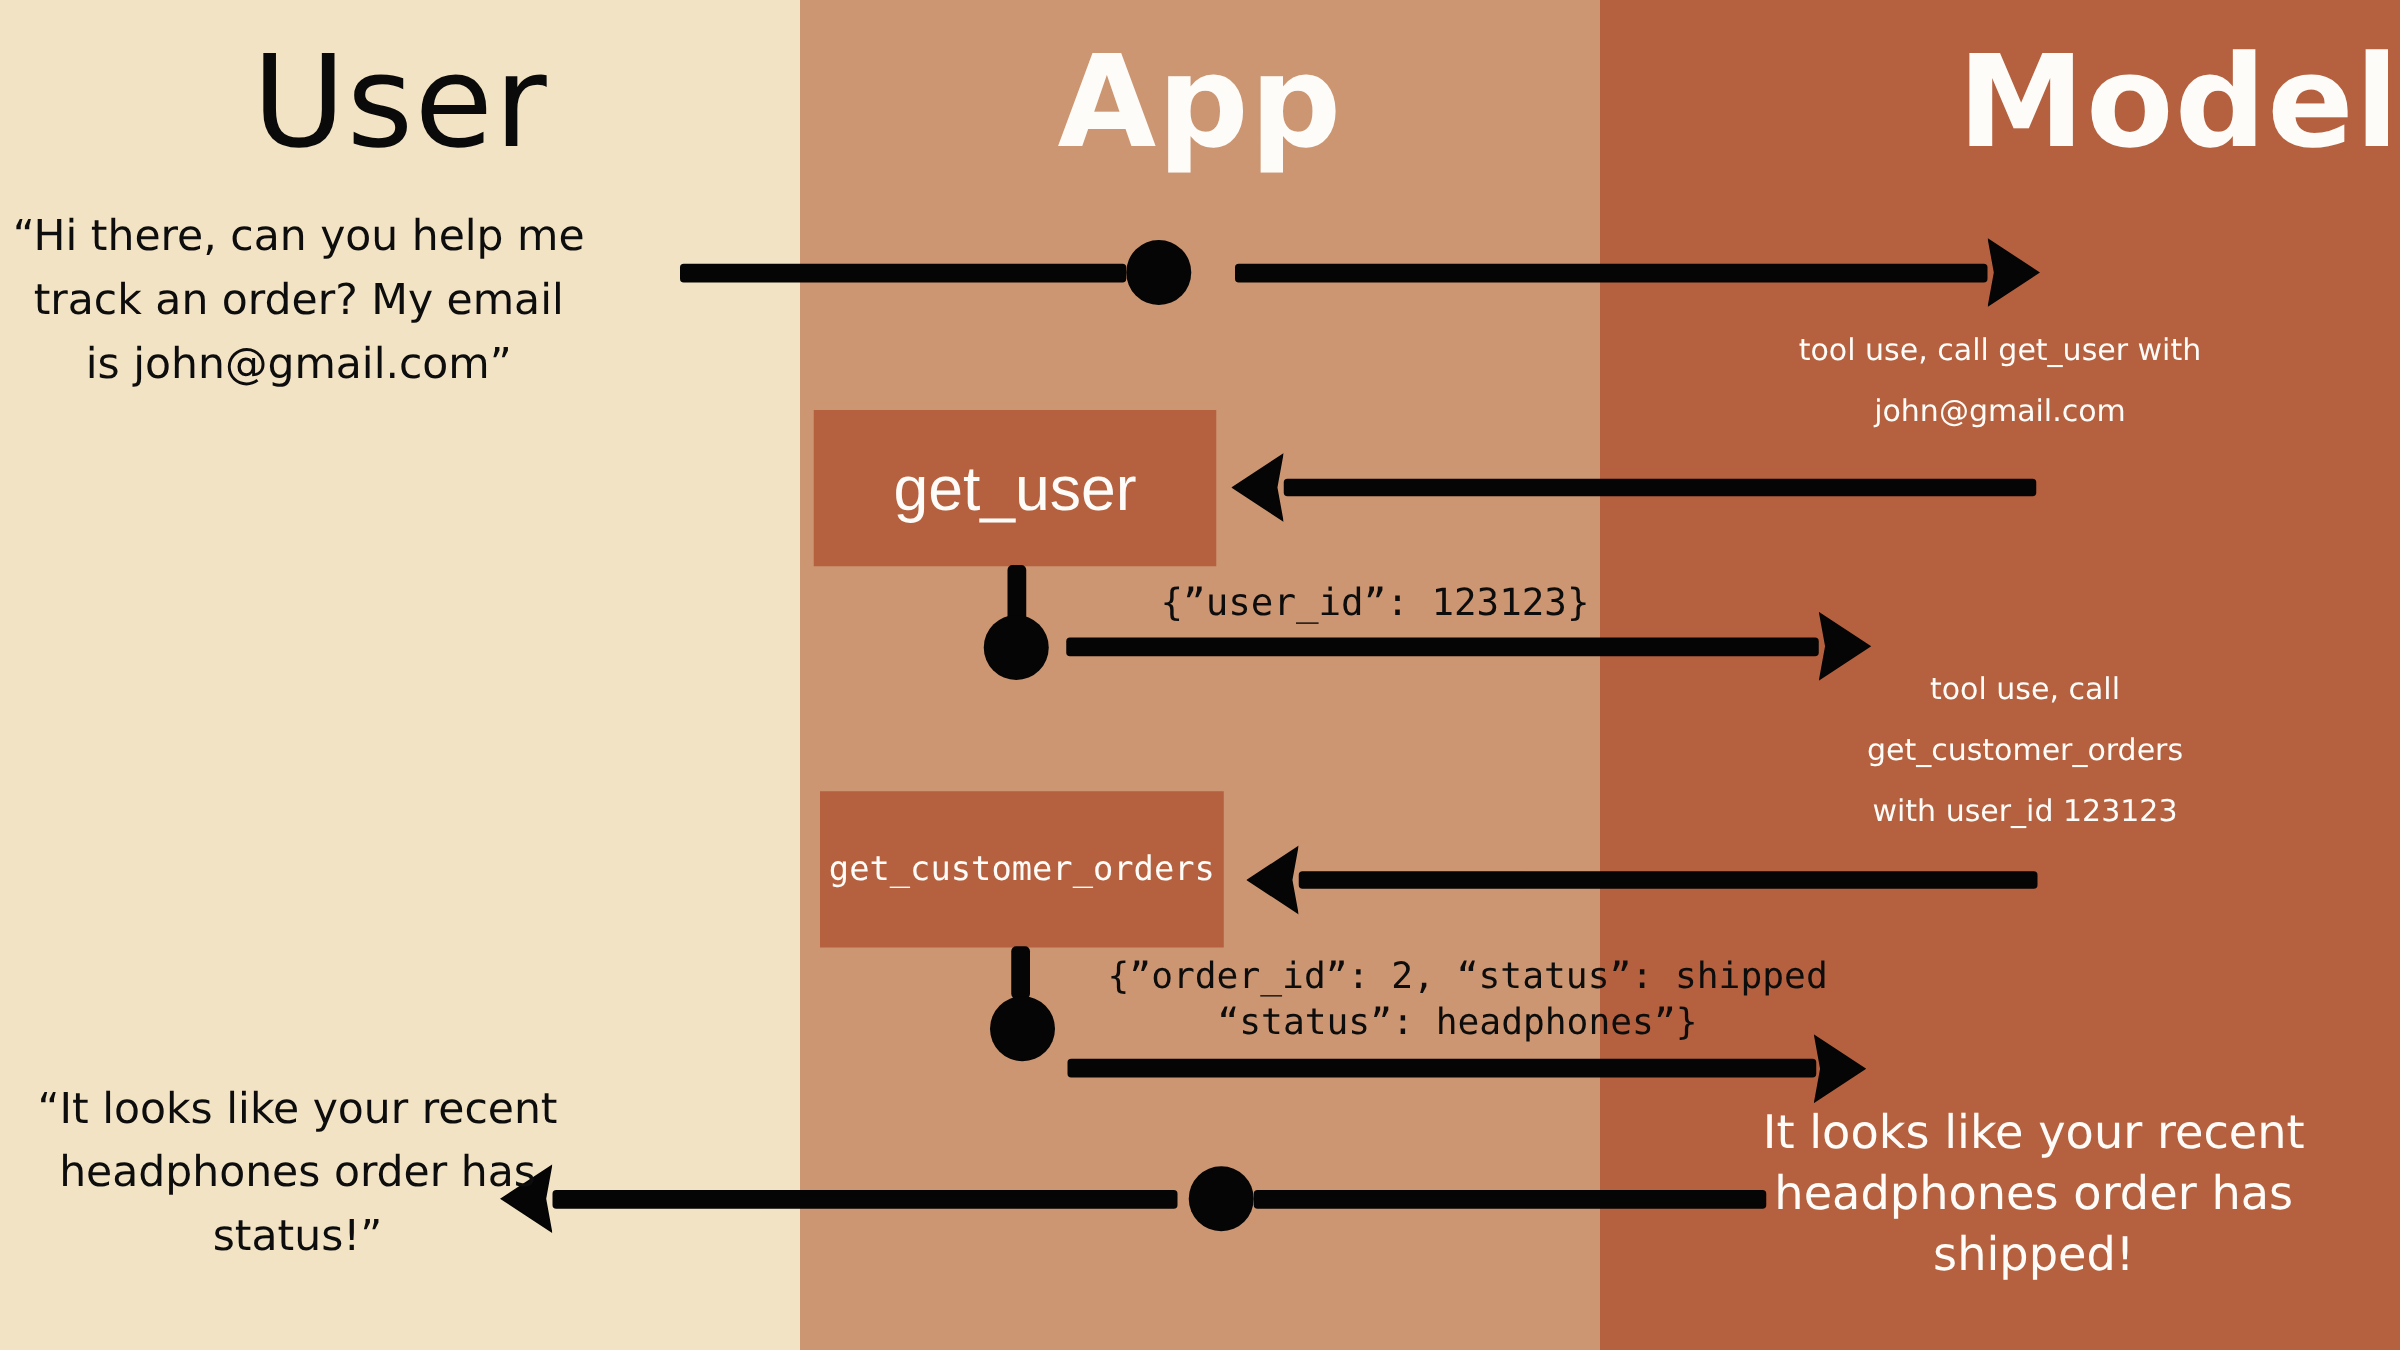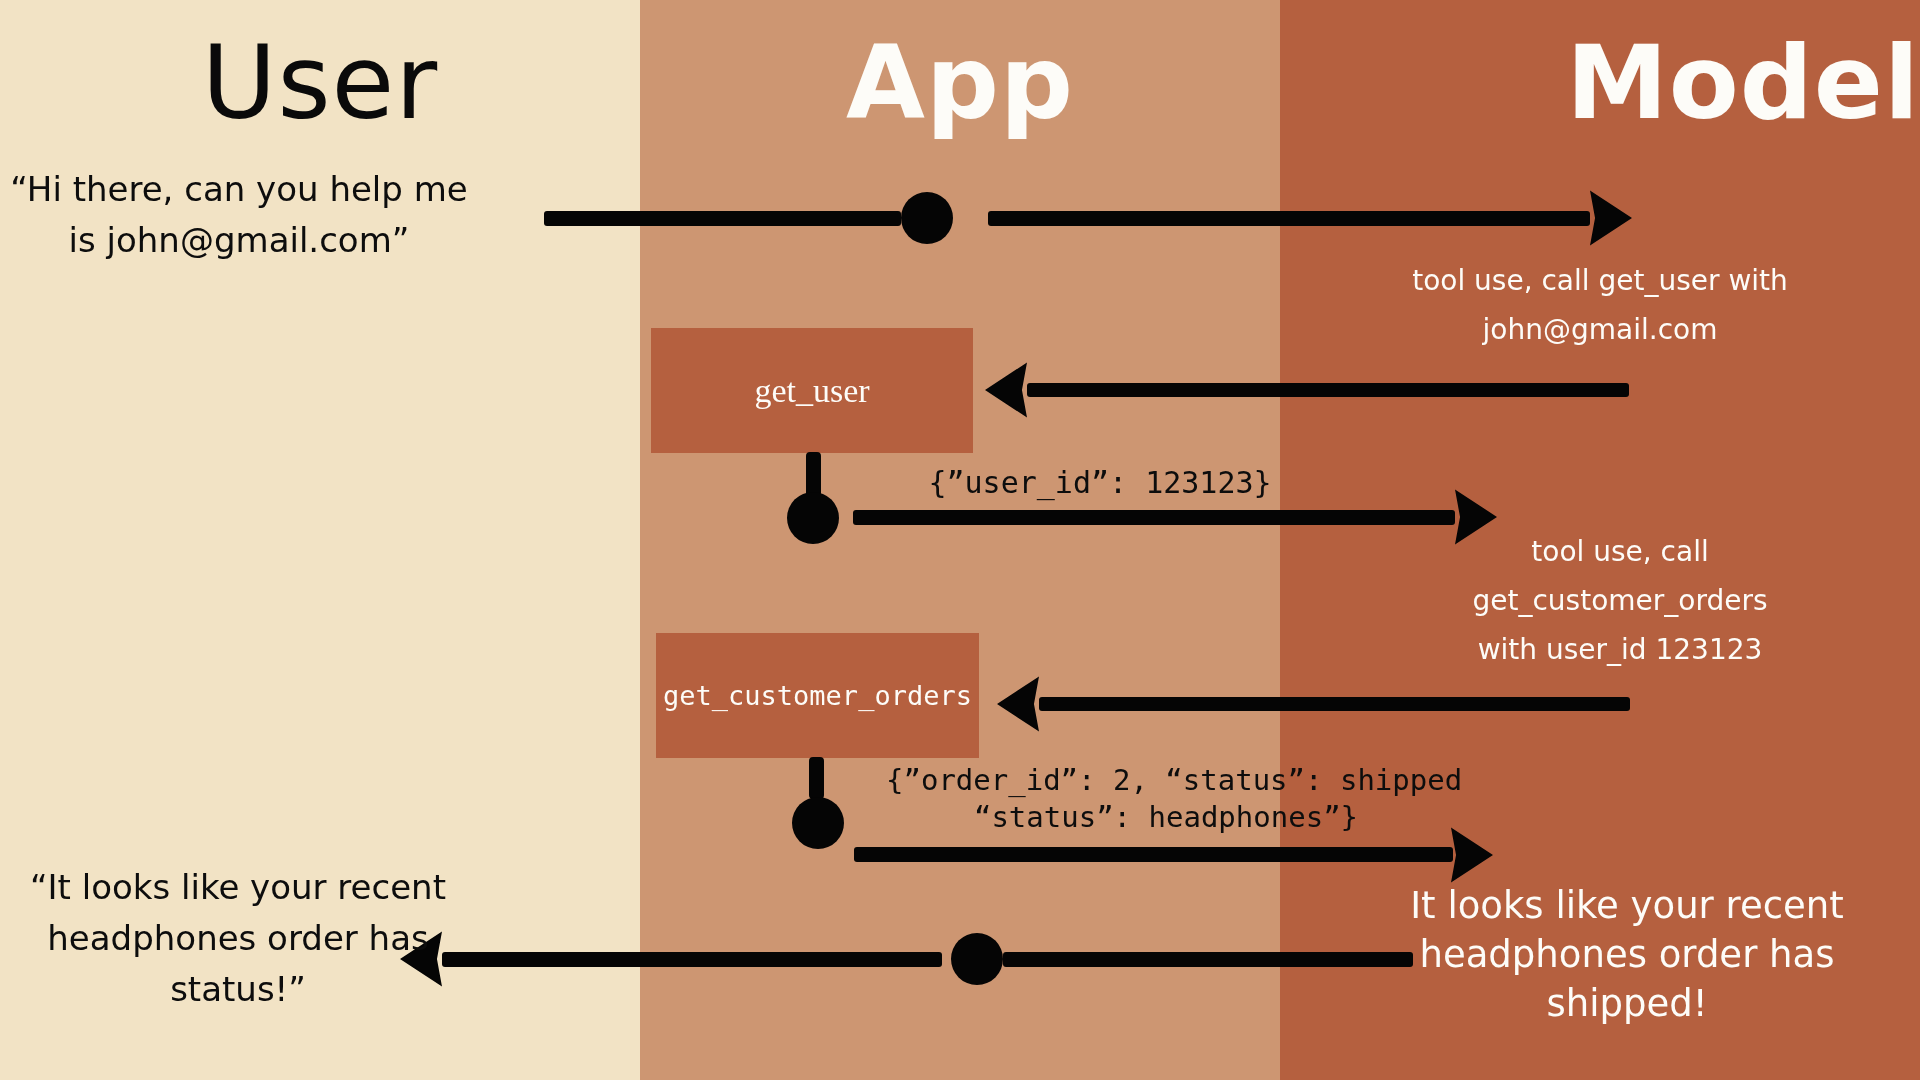--- a/index.html
+++ b/index.html
@@ -22,21 +22,21 @@
   }
   .heading-dark  { color: #0a0a0a; }
   .heading-light { color: #fdfcf8; font-weight: bold; }
 
   .txt {
     position: absolute; text-align: center; white-space: nowrap;
   }
   .txt-dark  { color: #0d0d0d; }
   .txt-light { color: #fdfcf8; }
   .sans-34 { font-size: 34px; line-height: 51px; }
-  .sans-36 { font-size: 28px; line-height: 49px; }
+  .sans-36 { font-size: 24px; line-height: 49px; }
   .sans-37 { font-size: 37px; line-height: 49px; }
   .code { font-family: "DejaVu Sans Mono", monospace; }
   .code-30 { font-size: 30px; line-height: 38px; }
   .code-29 { font-size: 29px; line-height: 37px; }
 
   .bar { position: absolute; background: #050505; border-radius: 3px; }
 
   .arrowhead { position: absolute; background: #050505; }
   .arrowhead.right { clip-path: polygon(0 4%, 100% 50%, 0 96%, 12% 50%); }
   .arrowhead.left  { clip-path: polygon(100% 4%, 0 50%, 100% 96%, 88% 50%); }
@@ -45,38 +45,39 @@
     position: absolute; width: 52px; height: 52px;
     background: #050505; border-radius: 50%;
   }
   .stem { position: absolute; width: 15px; background: #050505; border-radius: 4px; }
 
   .toolbox {
     position: absolute; background: #b5603f;
     display: flex; align-items: center; justify-content: center;
     color: #fdfcf8;
   }
-  .toolbox-label-lg { font-family: Liberation Serif, serif; font-size: 34px; }
+  .toolbox-label-lg { font-family: Liberation Sans, sans-serif; font-size: 50px; }
   .toolbox-label-sm { font-family: "DejaVu Sans Mono", monospace; font-size: 27px; }
 </style>
 </head>
 <body>
 
 <div id="stage">
 
   <div class="col col-user"></div>
   <div class="col col-app"></div>
   <div class="col col-model"></div>
 
   <div class="heading heading-dark" style="left:0;">User</div>
   <div class="heading heading-light" style="left:640px;">App</div>
   <div class="heading heading-light" style="left:1280px;text-align:right;">Model</div>
 
   <div class="txt txt-dark sans-34" style="left:0; top:164px; width:478px;">
     <div>“Hi there, can you help me</div>
+    <div>track an order? My email</div>
     <div>is john@gmail.com”</div>
   </div>
 
   <div class="bar" style="left:544px; top:211px; width:357px; height:15px;"></div>
   <div class="dot" style="left:901px; top:192px;"></div>
   <div class="bar" style="left:988px; top:211px; width:602px; height:15px;"></div>
   <div class="arrowhead right" style="left:1590px; top:188px; width:42px; height:60px;"></div>
 
   <div class="txt txt-light sans-36" style="left:1290px; top:256px; width:620px;">
     <div>tool use, call get_user with</div>

